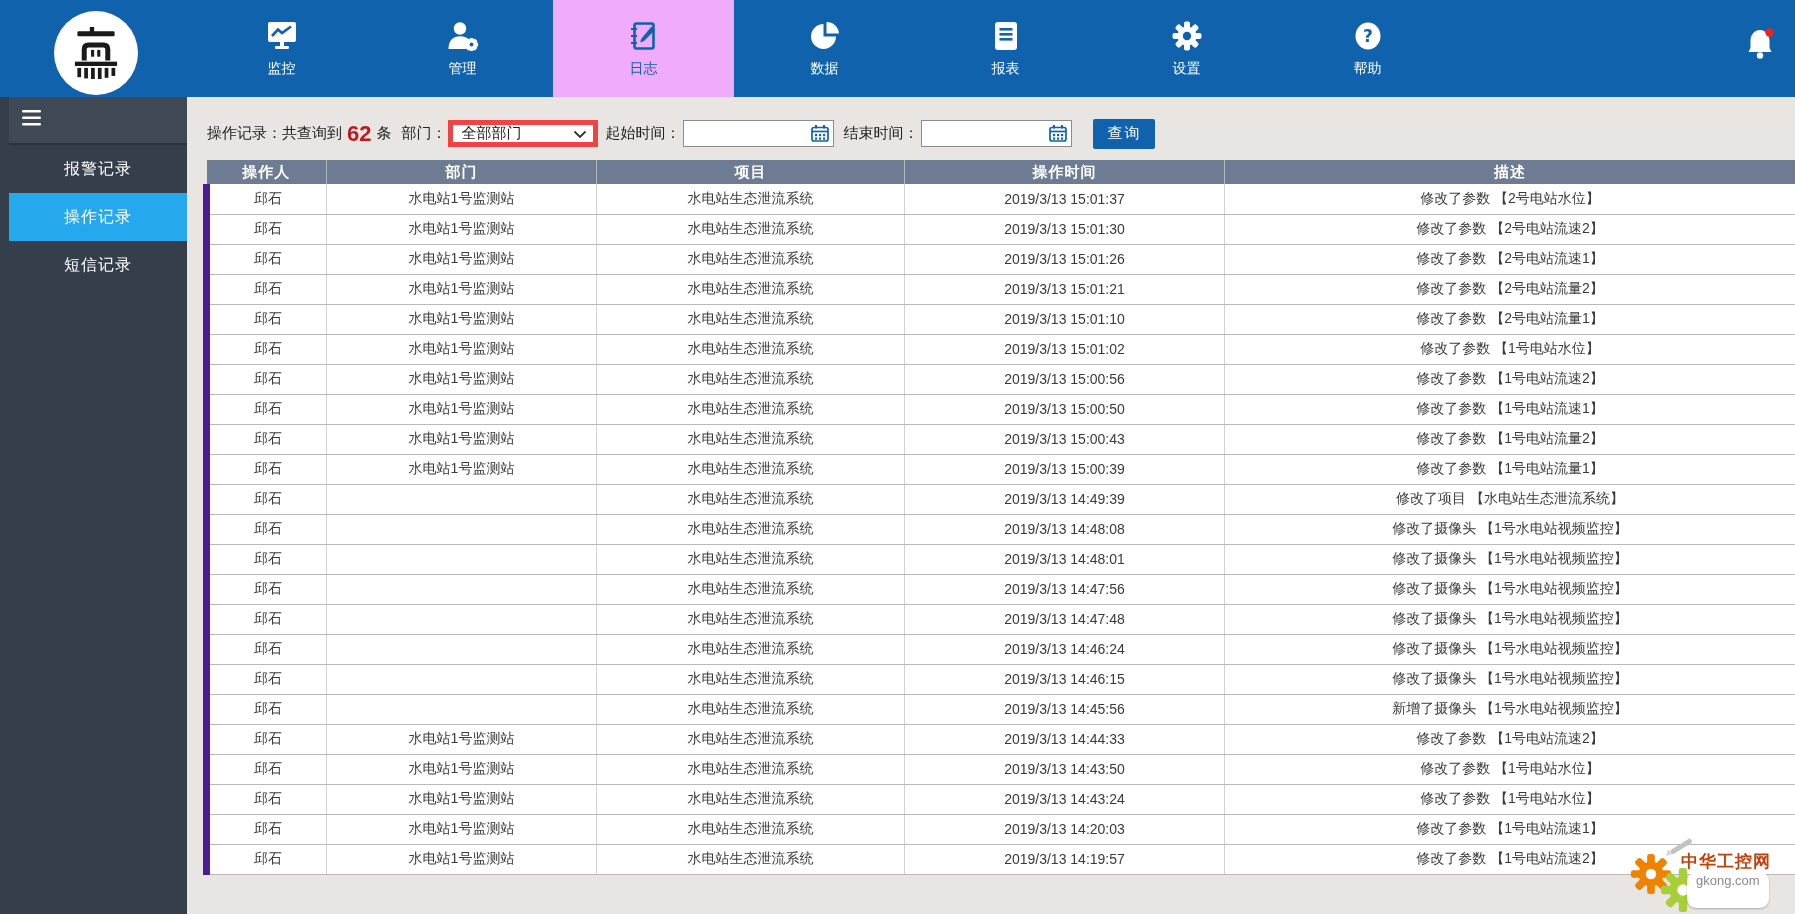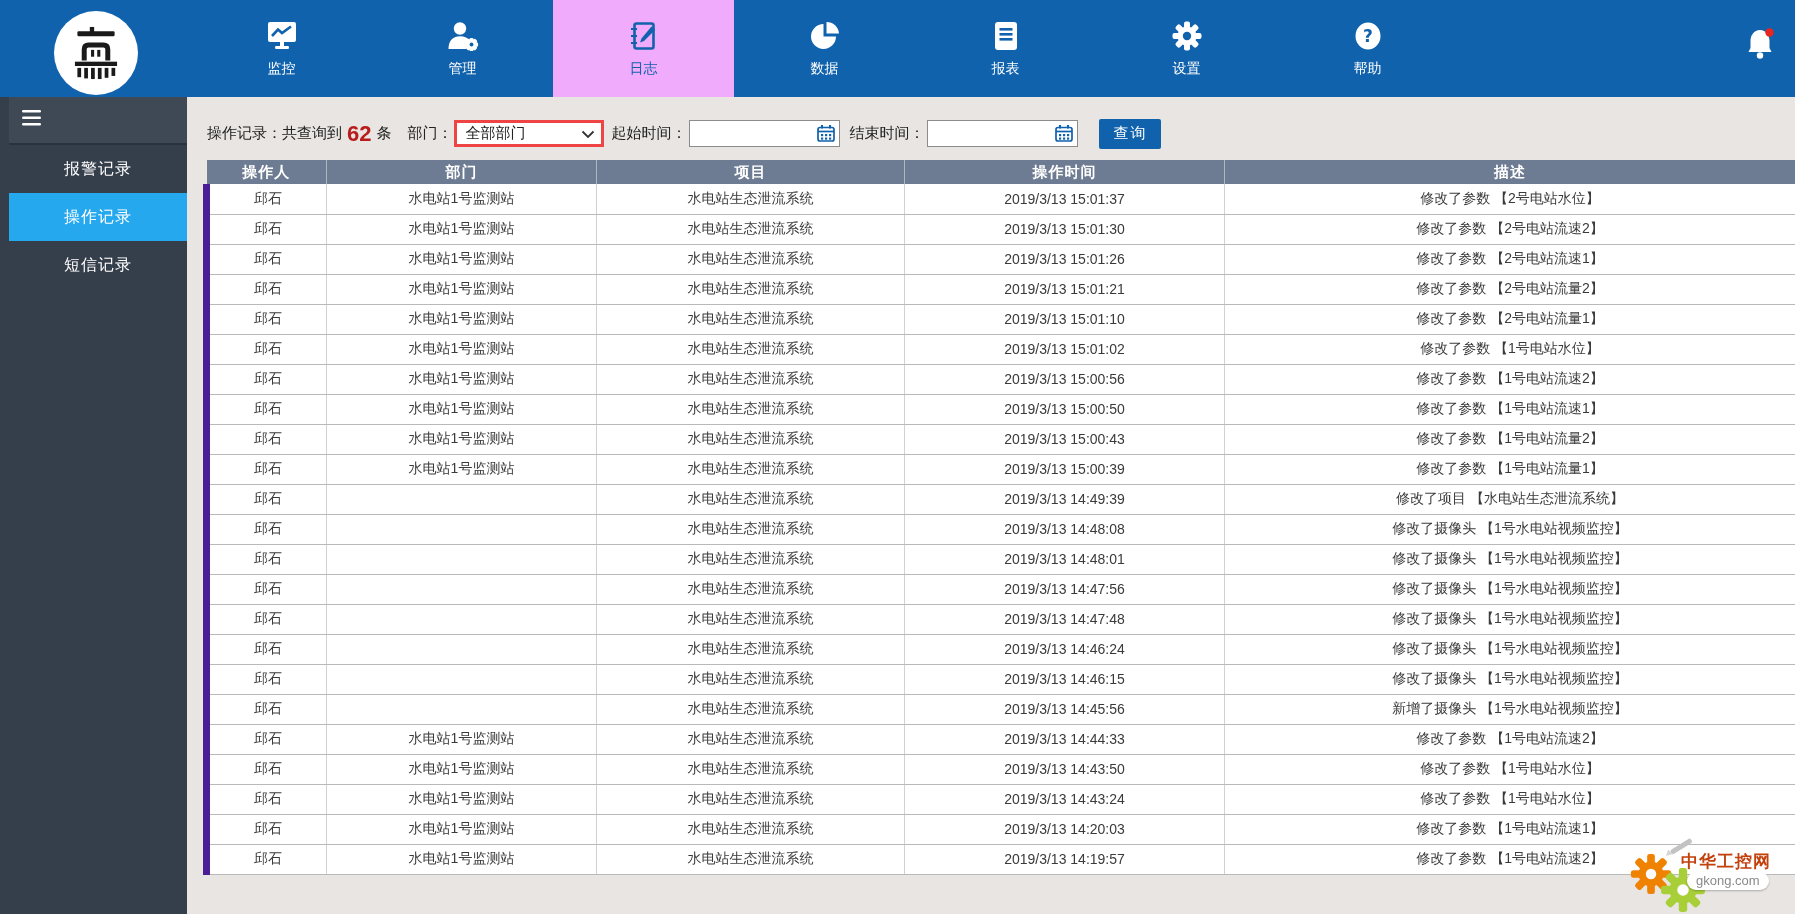--- a/index.html
+++ b/index.html
@@ -20,43 +20,43 @@
   
   .sidebar{position:absolute;left:0;top:97px;width:187px;bottom:0;background:#353f4b;padding-left:9px;}
   .side-top{height:48px;background:#3f4955;border-bottom:2px solid #2a333d;display:flex;align-items:center;padding-left:13px;cursor:pointer;}
   .side-item{height:48px;display:flex;align-items:center;justify-content:center;color:#fff;font-size:16px;cursor:pointer;letter-spacing:1px;}
   .side-item.active{background:#25a8ee;}
 
   
   .content{position:absolute;left:187px;top:97px;right:0;bottom:0;background:#e8e5e2;}
   .filterbar{height:73px;display:flex;align-items:center;padding-left:20px;font-size:15px;color:#222;white-space:nowrap;}
   .count{color:#b91c1c;font-size:22px;font-weight:bold;padding:0 5px;line-height:1;}
-  .flabel{margin-left:16px;}
-  .select-box{width:150px;height:27px;background:#fff;border:3px solid #ef4444;display:flex;align-items:center;justify-content:space-between;padding:0 6px 0 8px;margin:0 7px 0 2px;font-size:15px;cursor:pointer;}
+  .flabel{margin-left:10px;}
+  .select-box{width:150px;height:27px;background:#fff;border:5px solid #ef4444;display:flex;align-items:center;justify-content:space-between;padding:0 6px 0 8px;margin:0 7px 0 2px;font-size:15px;cursor:pointer;}
   .dt-wrap{position:relative;margin:0 9px 0 3px;}
   .dt-input{width:151px;height:27px;border:1px solid #8c8c8c;background:#fff;padding:0 28px 0 6px;font-size:14px;font-family:inherit;}
   .cal{position:absolute;right:5px;top:5px;cursor:pointer;line-height:0;}
   .query-btn{margin-left:12px;background:#1062ad;color:#fff;border:none;width:62px;height:30px;font-size:15px;border-radius:2px;cursor:pointer;font-family:inherit;letter-spacing:2px;}
 
   
   .log-table{position:absolute;left:16px;top:63px;width:calc(100% - 16px);border-collapse:collapse;table-layout:fixed;}
   .log-table thead th{background:#6d7c92;color:#fff;height:24px;font-size:15px;font-weight:bold;border-right:1px solid rgba(255,255,255,.45);letter-spacing:1px;}
   .log-table thead th:last-child{border-right:none;}
   .log-table tbody td{background:#fff;height:30px;text-align:center;font-size:14px;color:#3a3a3a;border-bottom:1px solid #b9b9b9;border-right:1px solid #d2d2d2;overflow:hidden;white-space:nowrap;}
   .log-table tbody td:first-child{border-left:7px solid #4c1d95;}
   .log-table tbody td:last-child{border-right:none;}
 
   
   .watermark{position:absolute;right:8px;bottom:6px;width:158px;height:72px;pointer-events:none;}
   .wm-pencil{position:absolute;left:28px;top:0;}
   .wm-gear-orange{position:absolute;left:0;top:16px;}
   .wm-gear-green{position:absolute;left:30px;top:30px;}
   .wm-title{position:absolute;left:52px;top:14px;color:#c2410c;font-weight:bold;font-size:17px;letter-spacing:1px;
     text-shadow:-1px -1px 0 #fff,1px -1px 0 #fff,-1px 1px 0 #fff,1px 1px 0 #fff;}
-  .wm-domain{position:absolute;left:58px;top:36px;background:#fff;border-radius:9px;padding:1px 9px 2px;color:#8a8a8a;font-size:13px;box-shadow:0 1px 2px rgba(0,0,0,.25);}
+  .wm-domain{position:absolute;left:58px;top:36px;background:#fff;border-radius:9px;padding:1px 9px 20px;color:#8a8a8a;font-size:13px;box-shadow:0 1px 2px rgba(0,0,0,.25);}
 </style>
 </head>
 <body>
 
 <div class="screen">
 
   <div class="topnav">
     <div class="logo-wrap">
       <div class="logo-circle">
         <svg width="62" height="62" viewBox="0 0 100 100">

